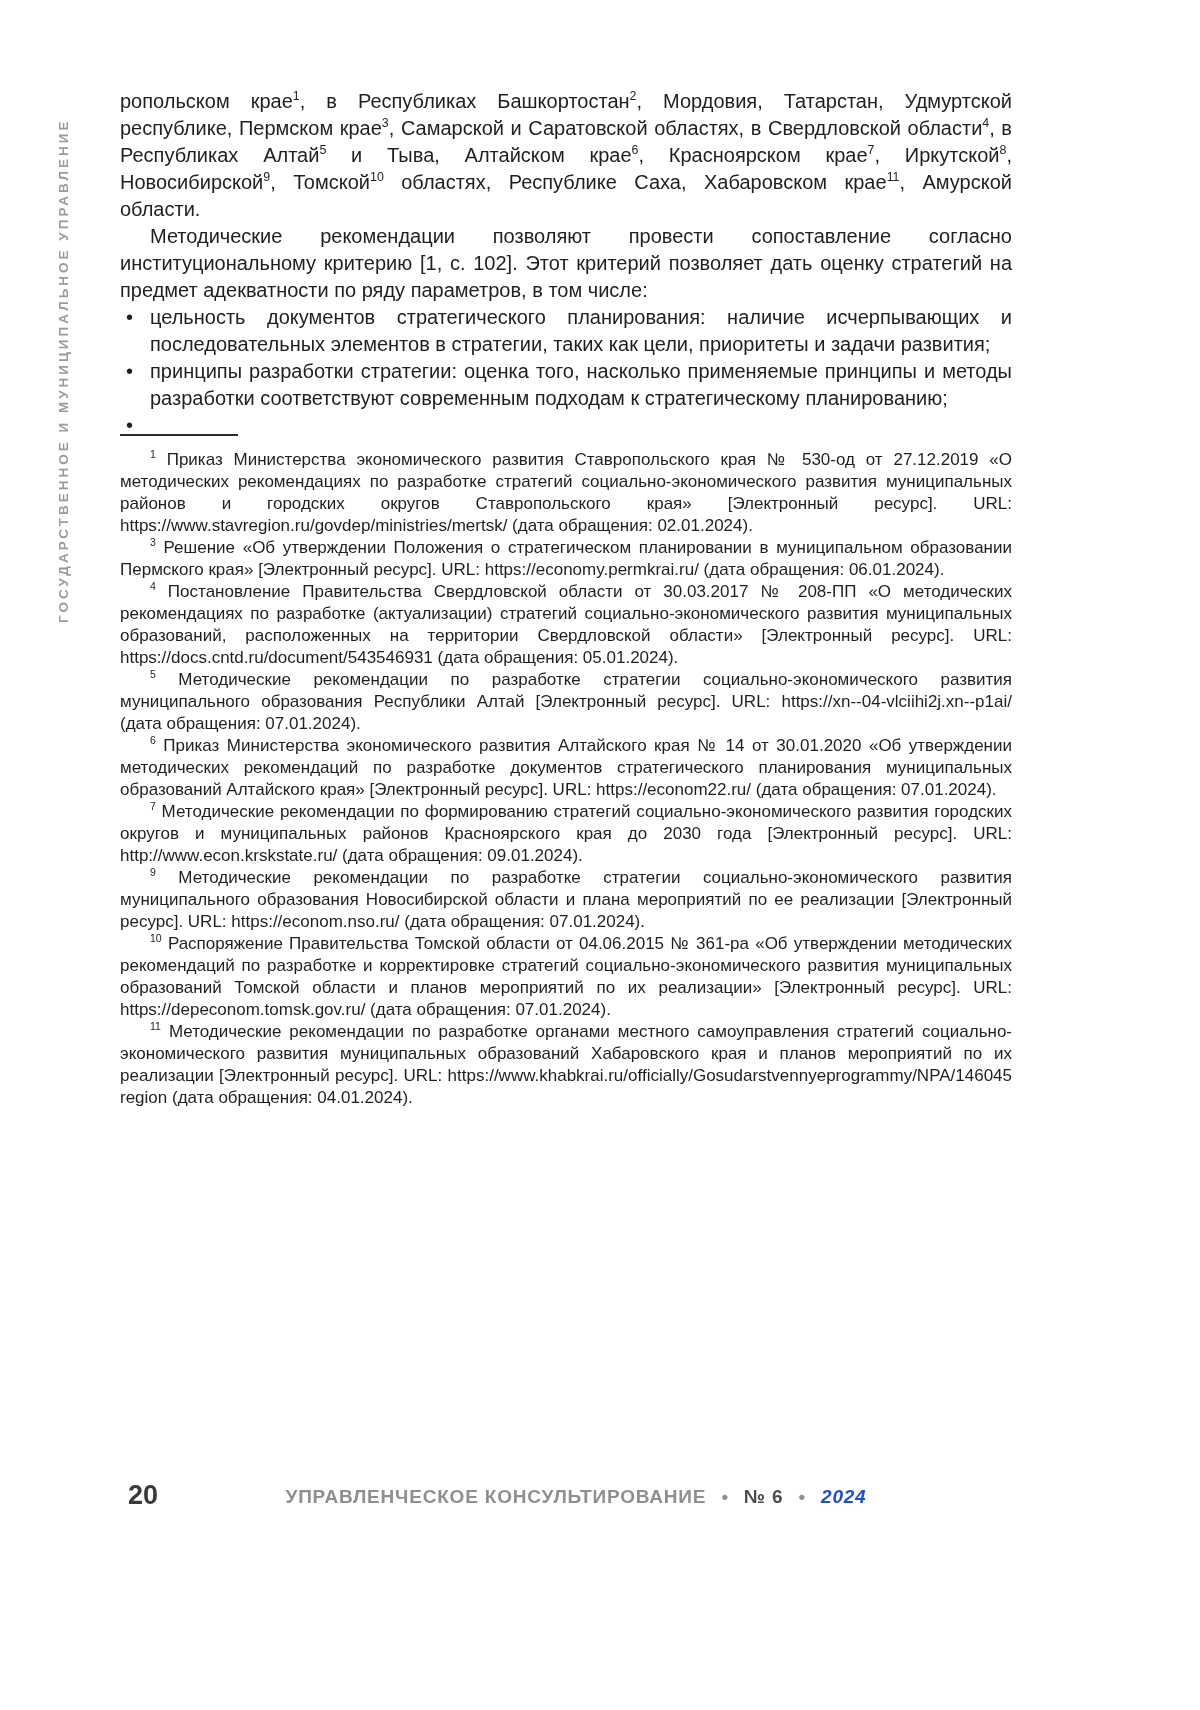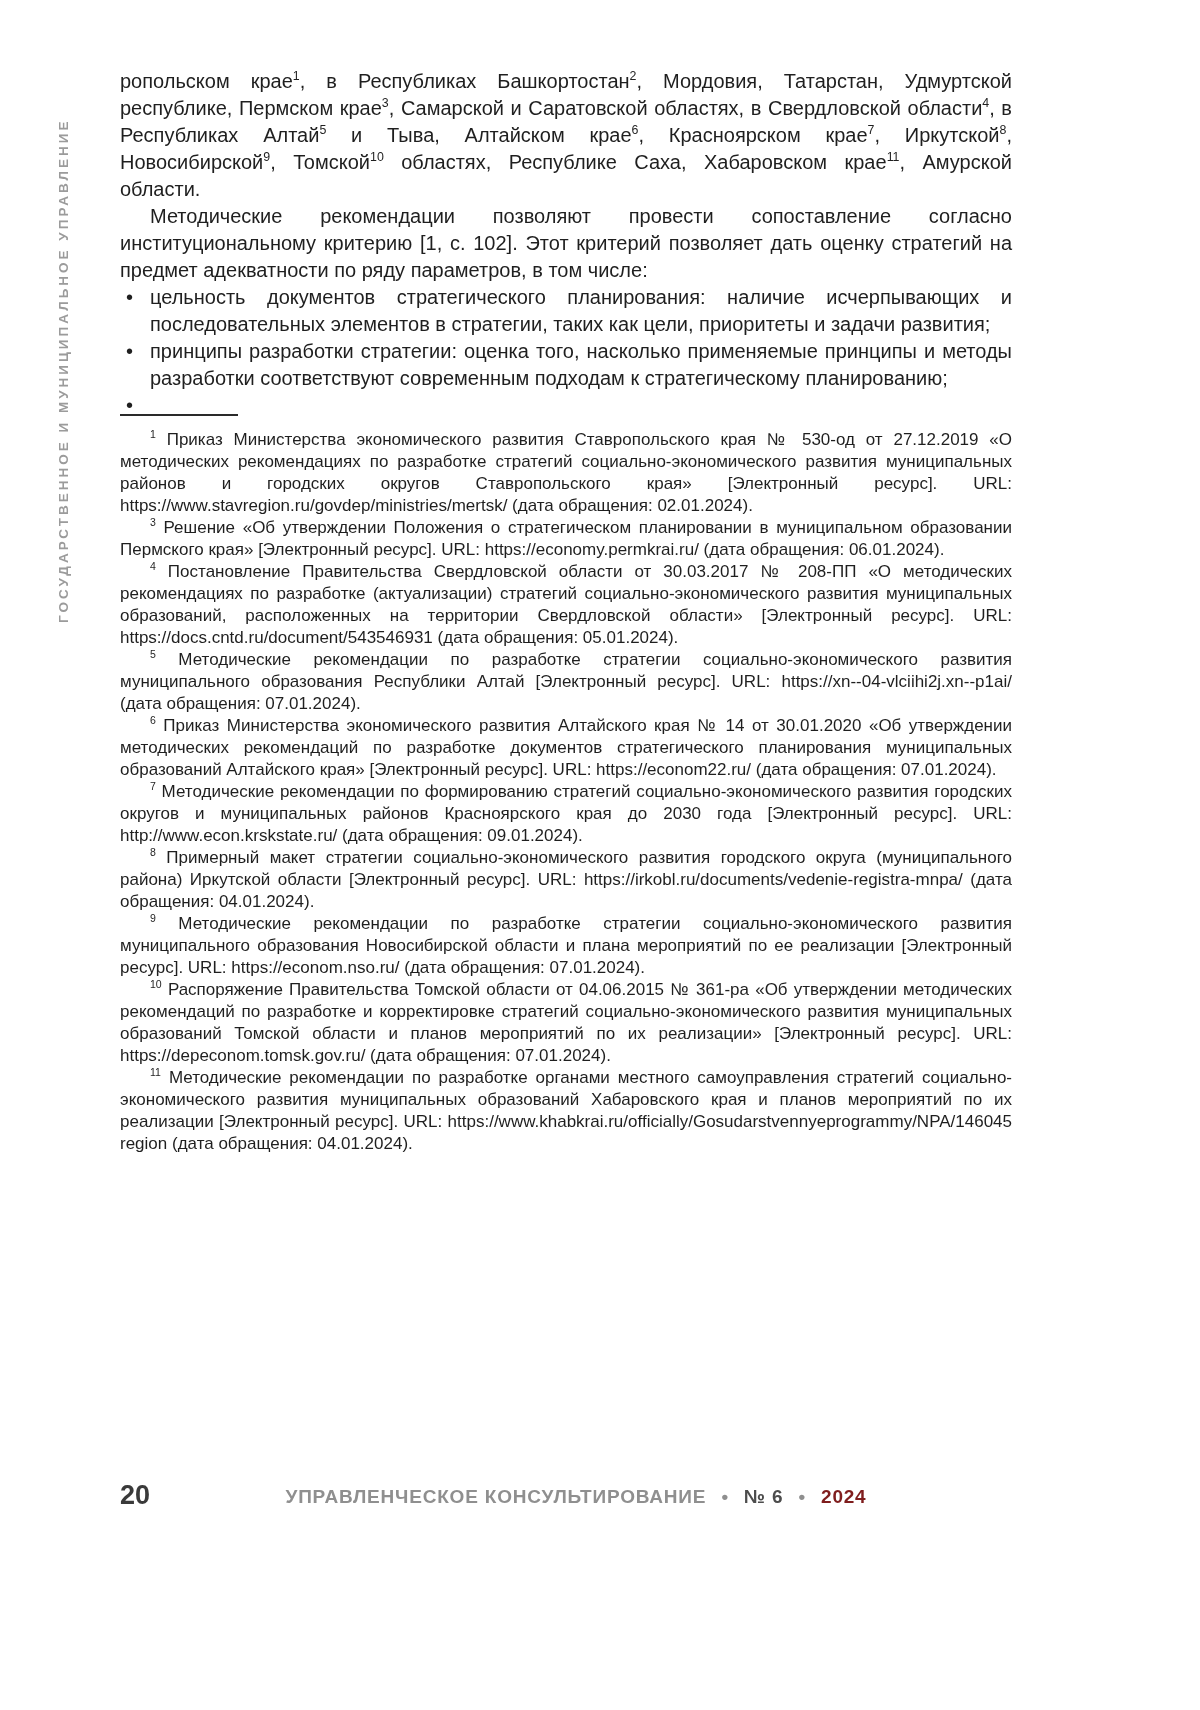--- a/index.html
+++ b/index.html
@@ -20,21 +20,21 @@
     writing-mode:vertical-rl;
     transform:rotate(180deg);
     font-size:13.5px;
     font-weight:600;
     letter-spacing:3px;
     color:#9b9b9b;
     white-space:nowrap;
   }
   .content {
     position:absolute;
-    left:120px; top:68px;
+    left:120px; top:88px;
     width:892px;
   }
   .par {
     font-size:20px;
     line-height:27px;
     text-align:justify;
   }
   .par.indent { text-indent:30px; }
   .bullets { list-style:none; margin:0; padding:0; }
   .bullets li {
@@ -65,38 +65,38 @@
     text-indent:30px;
     overflow-wrap:break-word;
   }
   .footer {
     position:absolute;
     left:120px; top:1480px;
     width:892px; height:42px;
   }
   .pagenum {
     position:absolute;
-    left:0; top:0;
+    left:8px; top:0;
     font-size:27px;
     font-weight:bold;
     color:#3a3a3a;
   }
   .jline {
     position:absolute;
     left:50%; top:6px;
     transform:translateX(-50%);
     white-space:nowrap;
     font-size:19px;
     font-weight:bold;
     letter-spacing:0.8px;
   }
   .jt   { color:#8f8f8f;margin-left:20px; }
   .jdot { color:#8f8f8f; margin:0 9px; }
   .jissue { color:#4c4c4c; }
-  .jyear  { color:#7f1d1d; }
+  .jyear  { color:#1d4ed8;font-style:italic; }
 </style>
 </head>
 <body>
 
 <div class="page">
 
   <div class="rubric">ГОСУДАРСТВЕННОЕ И МУНИЦИПАЛЬНОЕ УПРАВЛЕНИЕ</div>
 
   <div class="content">
 
@@ -112,21 +112,20 @@
 
     <div class="fn-sep"></div>
 
     <div class="footnotes">
         <p class="fn"><sup>1</sup> Приказ Министерства экономического развития Ставропольского края № 530-од от 27.12.2019 «О методических рекомендациях по разработке стратегий социально-экономического развития муниципальных районов и городских округов Ставропольского края» [Электронный ресурс]. URL: https://www.stavregion.ru/govdep/ministries/mertsk/ (дата обращения: 02.01.2024).</p>
         <p class="fn"><sup>3</sup> Решение «Об утверждении Положения о стратегическом планировании в муниципальном образовании Пермского края» [Электронный ресурс]. URL: https://economy.permkrai.ru/ (дата обращения: 06.01.2024).</p>
         <p class="fn"><sup>4</sup> Постановление Правительства Свердловской области от 30.03.2017 № 208-ПП «О методических рекомендациях по разработке (актуализации) стратегий социально-экономического развития муниципальных образований, расположенных на территории Свердловской области» [Электронный ресурс]. URL: https://docs.cntd.ru/document/543546931 (дата обращения: 05.01.2024).</p>
         <p class="fn"><sup>5</sup> Методические рекомендации по разработке стратегии социально-экономического развития муниципального образования Республики Алтай [Электронный ресурс]. URL: https://xn--04-vlciihi2j.xn--p1ai/ (дата обращения: 07.01.2024).</p>
         <p class="fn"><sup>6</sup> Приказ Министерства экономического развития Алтайского края № 14 от 30.01.2020 «Об утверждении методических рекомендаций по разработке документов стратегического планирования муниципальных образований Алтайского края» [Электронный ресурс]. URL: https://econom22.ru/ (дата обращения: 07.01.2024).</p>
         <p class="fn"><sup>7</sup> Методические рекомендации по формированию стратегий социально-экономического развития городских округов и муниципальных районов Красноярского края до 2030 года [Электронный ресурс]. URL: http://www.econ.krskstate.ru/ (дата обращения: 09.01.2024).</p>
-        <p class="fn"><sup>8</sup> Примерный макет стратегии социально-экономического развития городского округа (муниципального района) Иркутской области [Электронный ресурс]. URL: https://irkobl.ru/documents/vedenie-registra-mnpa/ (дата обращения: 04.01.2024).</p>
         <p class="fn"><sup>9</sup> Методические рекомендации по разработке стратегии социально-экономического развития муниципального образования Новосибирской области и плана мероприятий по ее реализации [Электронный ресурс]. URL: https://econom.nso.ru/ (дата обращения: 07.01.2024).</p>
         <p class="fn"><sup>10</sup> Распоряжение Правительства Томской области от 04.06.2015 № 361-ра «Об утверждении методических рекомендаций по разработке и корректировке стратегий социально-экономического развития муниципальных образований Томской области и планов мероприятий по их реализации» [Электронный ресурс]. URL: https://depeconom.tomsk.gov.ru/ (дата обращения: 07.01.2024).</p>
         <p class="fn"><sup>11</sup> Методические рекомендации по разработке органами местного самоуправления стратегий социально-экономического развития муниципальных образований Хабаровского края и планов мероприятий по их реализации [Электронный ресурс]. URL: https://www.khabkrai.ru/officially/Gosudarstvennyeprogrammy/NPA/146045 region (дата обращения: 04.01.2024).</p>
       </div>
 
   </div>
 
   <div class="footer">
     <span class="pagenum">20</span>
     <div class="jline">

